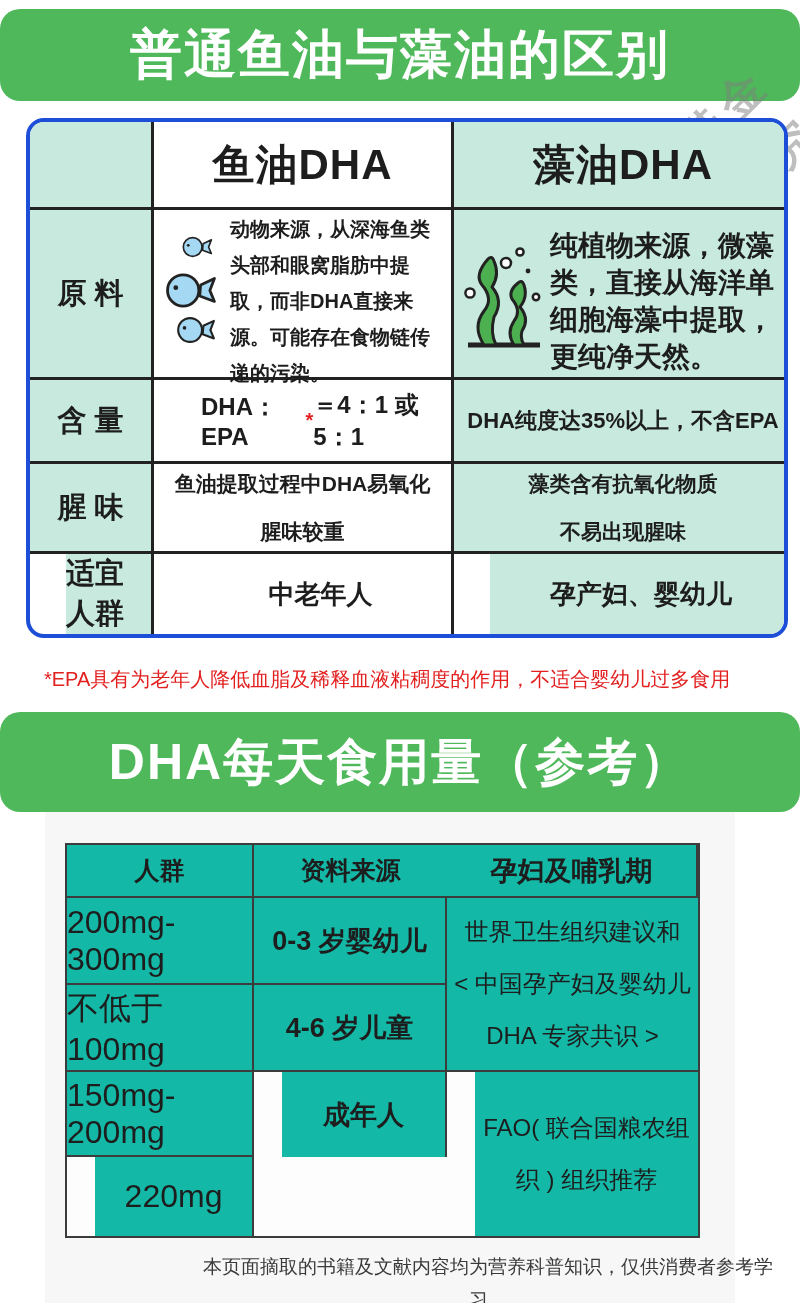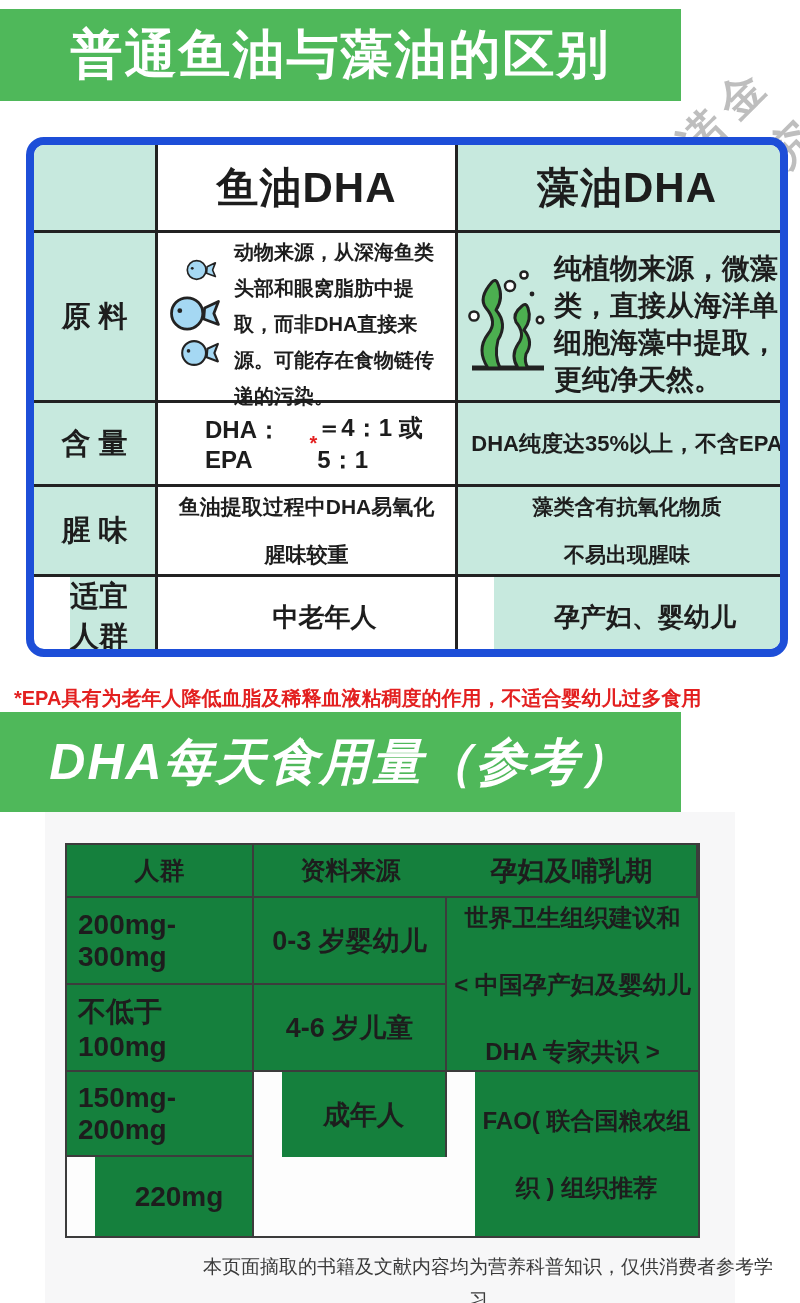--- a/index.html
+++ b/index.html
@@ -1,59 +1,59 @@
 <!DOCTYPE html>
 <html><head>
 <meta charset="utf-8">
 <style>
   html,body{margin:0;padding:0;}
   body{width:800px;height:1303px;background:#ffffff;font-family:"Liberation Sans","DejaVu Sans",sans-serif;}
   .page{position:relative;width:800px;height:1303px;overflow:hidden;background:#fff;}
 
   
-  .band{position:absolute;left:0;width:681px;background:#4fb85a;color:#fff;display:flex;align-items:center;justify-content:center;font-weight:800;letter-spacing:2px;}
+  .band{position:absolute;left:0;width:800px;background:#4fb85a;color:#fff;display:flex;align-items:center;justify-content:center;font-weight:800;letter-spacing:2px;border-radius:20px;}
   .band1{top:9px;height:92px;font-size:52px;}
-  .band2{top:712px;height:100px;font-size:50px;font-style:italic;}
+  .band2{top:712px;height:100px;font-size:50px;}
 
   
   .watermark{position:absolute;top:104px;right:-92px;width:360px;transform:rotate(-45deg);color:rgba(125,125,125,0.5);font-size:44px;font-weight:bold;text-align:center;line-height:70px;letter-spacing:10px;pointer-events:none;}
 
   
-  .cmp-table{position:absolute;left:26px;top:137px;width:762px;height:520px;box-sizing:border-box;border:8px solid #1d4ed8;border-radius:18px;overflow:hidden;display:grid;grid-template-columns:124px 300px 1fr;grid-template-rows:88px 170px 84px 90px 1fr;background:#fff;}
+  .cmp-table{position:absolute;left:26px;top:118px;width:762px;height:520px;box-sizing:border-box;border:4px solid #1d4ed8;border-radius:18px;overflow:hidden;display:grid;grid-template-columns:124px 300px 1fr;grid-template-rows:88px 170px 84px 90px 1fr;background:#fff;}
   .c{box-sizing:border-box;border-right:3px solid #222;border-bottom:3px solid #222;display:flex;align-items:center;justify-content:center;color:#1d1d1d;}
   .c.lastcol{border-right:none;}
   .c.lastrow{border-bottom:none;margin-left:36px;}
   .teal{background:#c7e9de;}
   .hdr{font-size:42px;font-weight:800;letter-spacing:1px;}
   .rowlabel{font-size:29px;font-weight:800;}
   .celltext{font-size:21px;font-weight:600;line-height:48px;}
   .pre{white-space:pre-line;text-align:center;}
   .raw-cell{justify-content:flex-start;padding:20px 4px 6px 8px;gap:4px;}
   .raw-text{width:224px;font-size:20px;font-weight:600;line-height:36px;}
   .algae-raw-text{width:238px;font-size:28px;font-weight:600;line-height:37px;}
   .ratio{font-size:24px;font-weight:700;padding-left:47px;}
   .star{color:#e32020;font-size:20px;vertical-align:super;font-weight:bold;}
   .mid{font-size:22px;font-weight:700;}
   .suit{font-size:26px;font-weight:700;}
 
   
-  .footnote{position:absolute;left:14px;top:666px;font-size:20px;font-weight:bold;color:#e32020;margin-top:19px;}
+  .footnote{position:absolute;left:44px;top:666px;font-size:20px;font-weight:normal;color:#e32020;}
 
   
   .gray-panel{position:absolute;left:45px;top:812px;width:690px;height:491px;background:#f7f7f8;}
 
   
   .dose-table{position:absolute;left:65px;top:843px;width:635px;height:395px;box-sizing:border-box;border:2px solid #3c3c3c;display:grid;grid-template-columns:187px 193px 1fr;grid-template-rows:53px 87px 87px 85px 1fr;background:#fdfdfd;}
-  .d{box-sizing:border-box;border-right:2px solid #3c3c3c;border-bottom:2px solid #3c3c3c;display:flex;align-items:center;justify-content:center;color:#1d1d1d;background:#15803d;}
+  .d{box-sizing:border-box;border-right:2px solid #3c3c3c;border-bottom:2px solid #3c3c3c;display:flex;align-items:center;justify-content:center;color:#1d1d1d;background:#14b8a6;}
   .d.lastcol{border-right:none;}
   .d.lastrow{border-bottom:none;margin-left:28px;}
   .dh{font-size:25px;font-weight:800;}
   .dg{font-size:27px;font-weight:700;}
-  .da{font-size:28px;font-weight:700;padding-left:11px;}
-  .src{font-size:24px;font-weight:700;line-height:67px;}
+  .da{font-size:32px;font-weight:400;}
+  .src{font-size:24px;font-weight:400;line-height:52px;}
   .src-who{grid-column:3;grid-row:2/4;}
   .src-fao{grid-column:3;grid-row:4/6;}
 
   
   .disclaimer{position:absolute;left:200px;top:1250px;width:576px;text-align:center;font-size:19px;color:#3a3a3a;line-height:33px;}
 </style>
 </head>
 <body>
 
 <div class="page">

